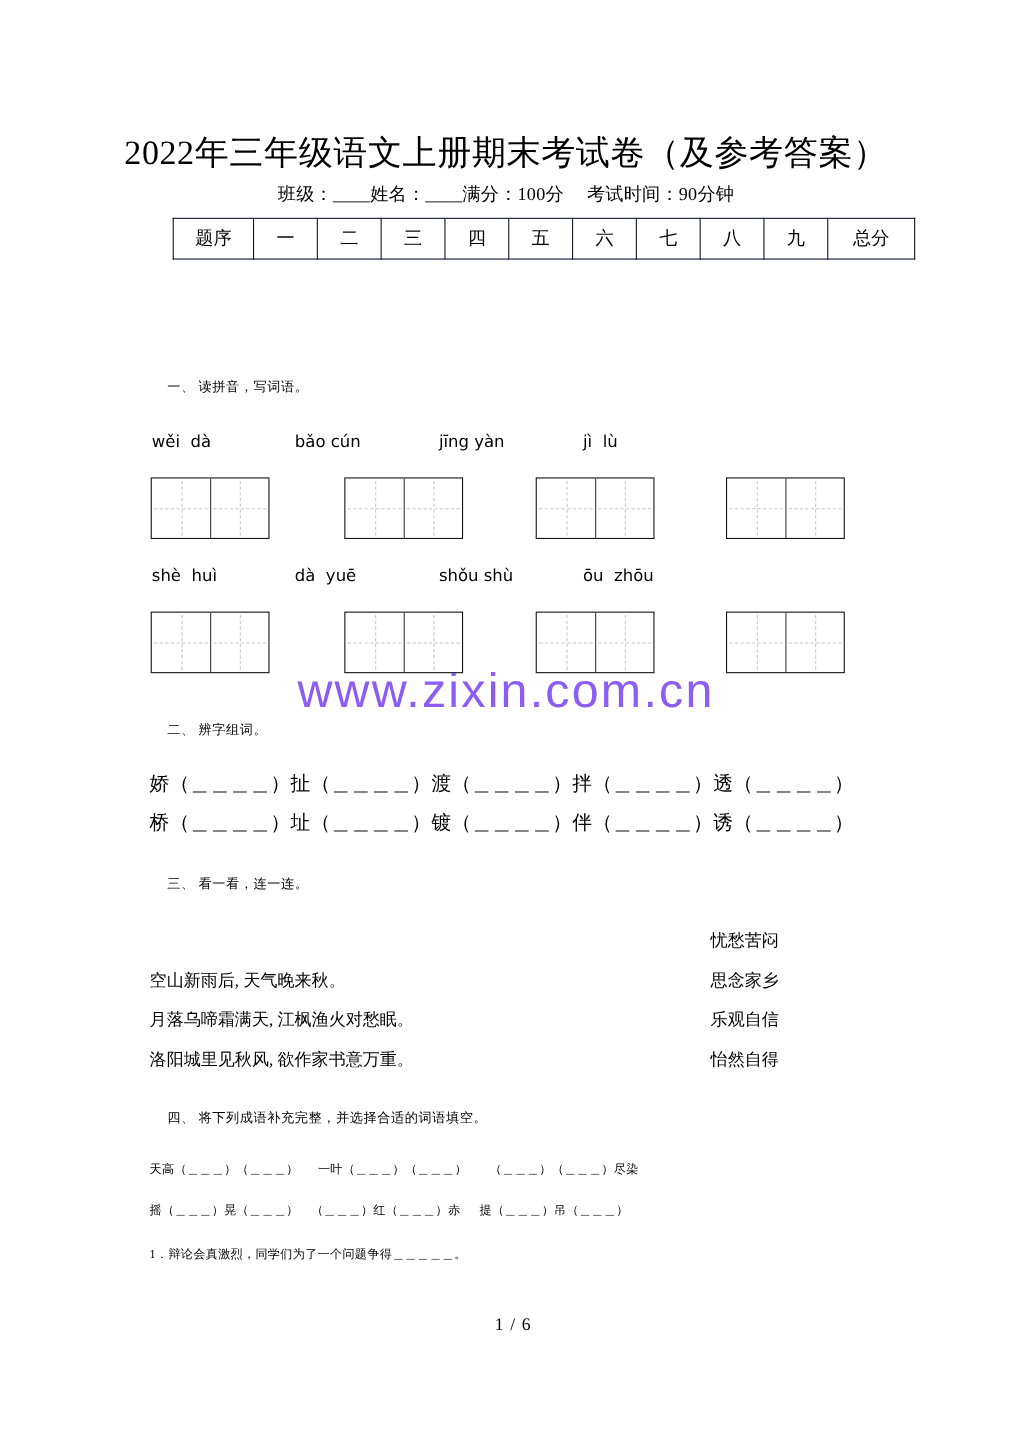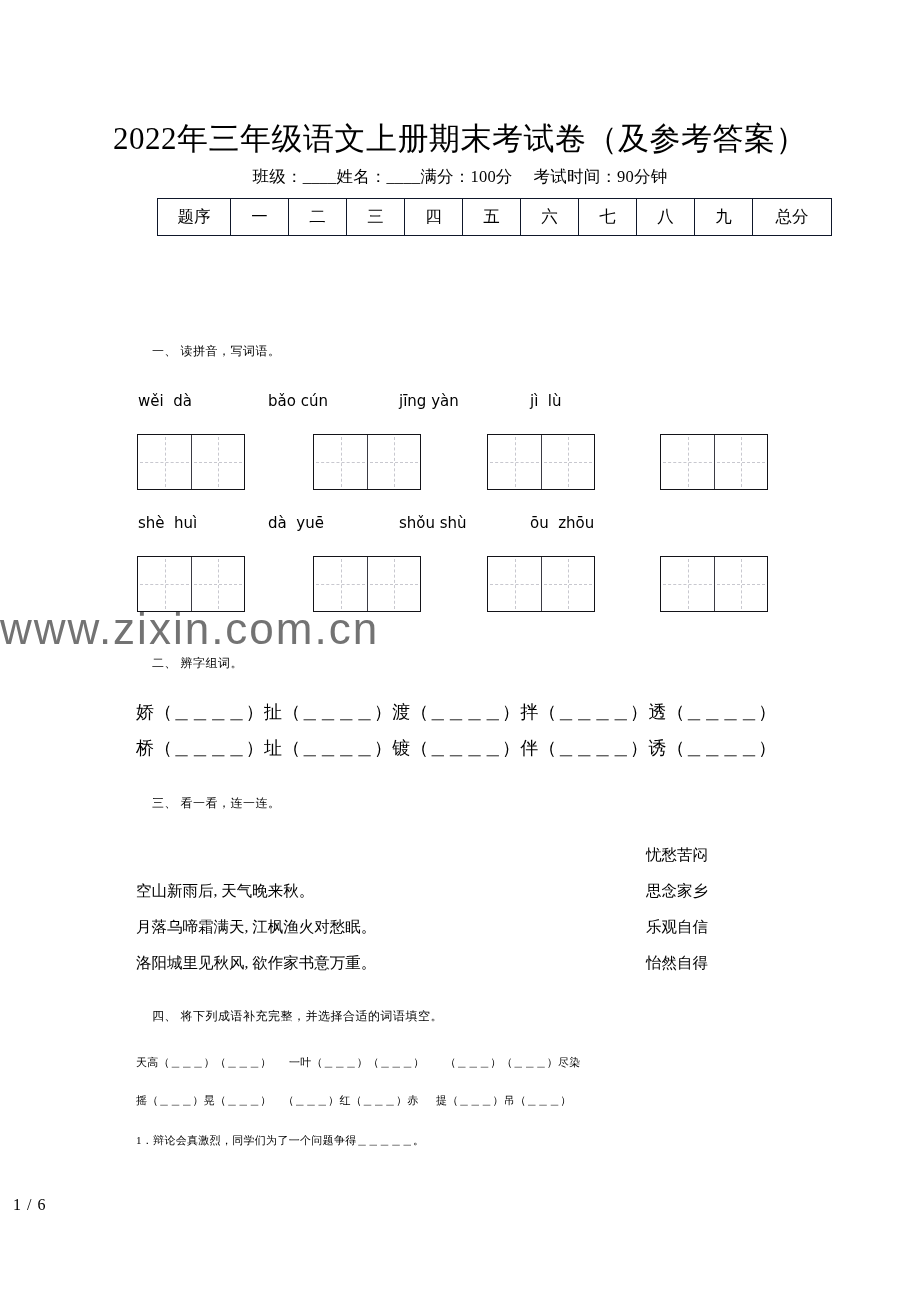--- a/index.html
+++ b/index.html
@@ -22,25 +22,25 @@
     position: absolute;
     inset: 0;
   }
 
   
   .watermark {
     position: absolute;
     left: 0;
     right: 0;
     top: 604px;
-    text-align: left;
+    text-align: center;
     font-family: "Liberation Sans", "DejaVu Sans", sans-serif;
     font-size: 44px;
     letter-spacing: 2px;
-    color: #737373;
+    color: #8b5cf6;
     user-select: none;
     pointer-events: none;
     z-index: 0;
   }
 
   .content {
     position: relative;
     z-index: 2;
   }
 
@@ -188,20 +188,21 @@
     top: 0;
     text-align: center;
   }
 
   
   .footer {
     position: absolute;
     left: 0;
     right: 0;
     top: 1196px;
+    text-align: center;
     font-size: 16px;
     letter-spacing: 1px;
     white-space: pre;
     margin-left: 13px;
   }
 </style>
 </head>
 <body>
 
 <div class="page">

